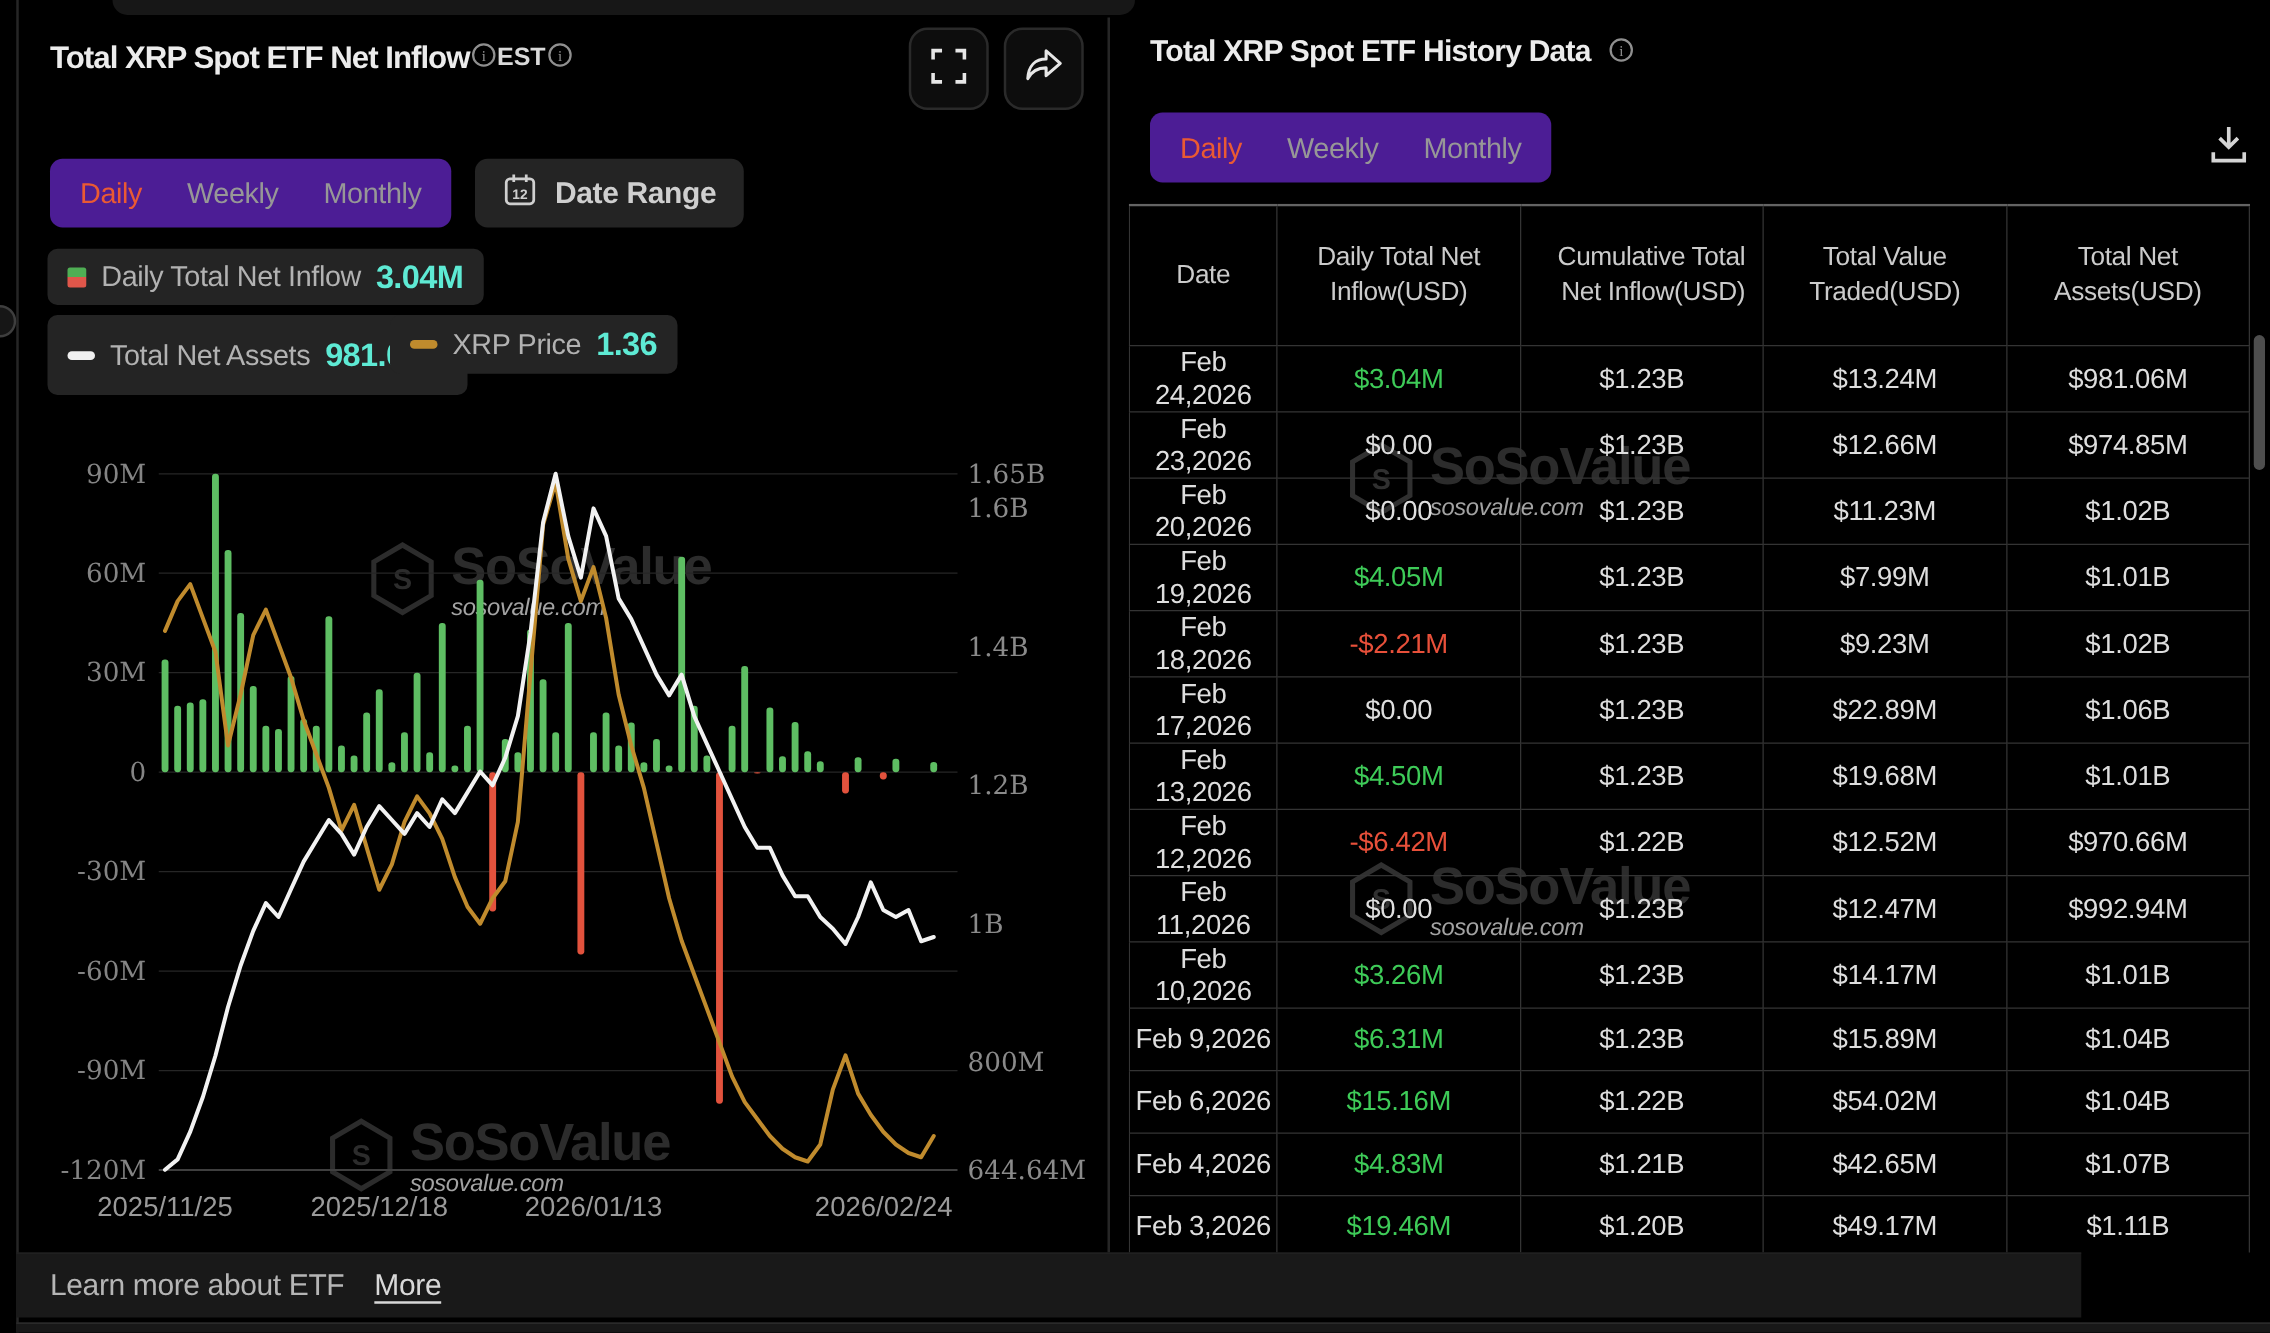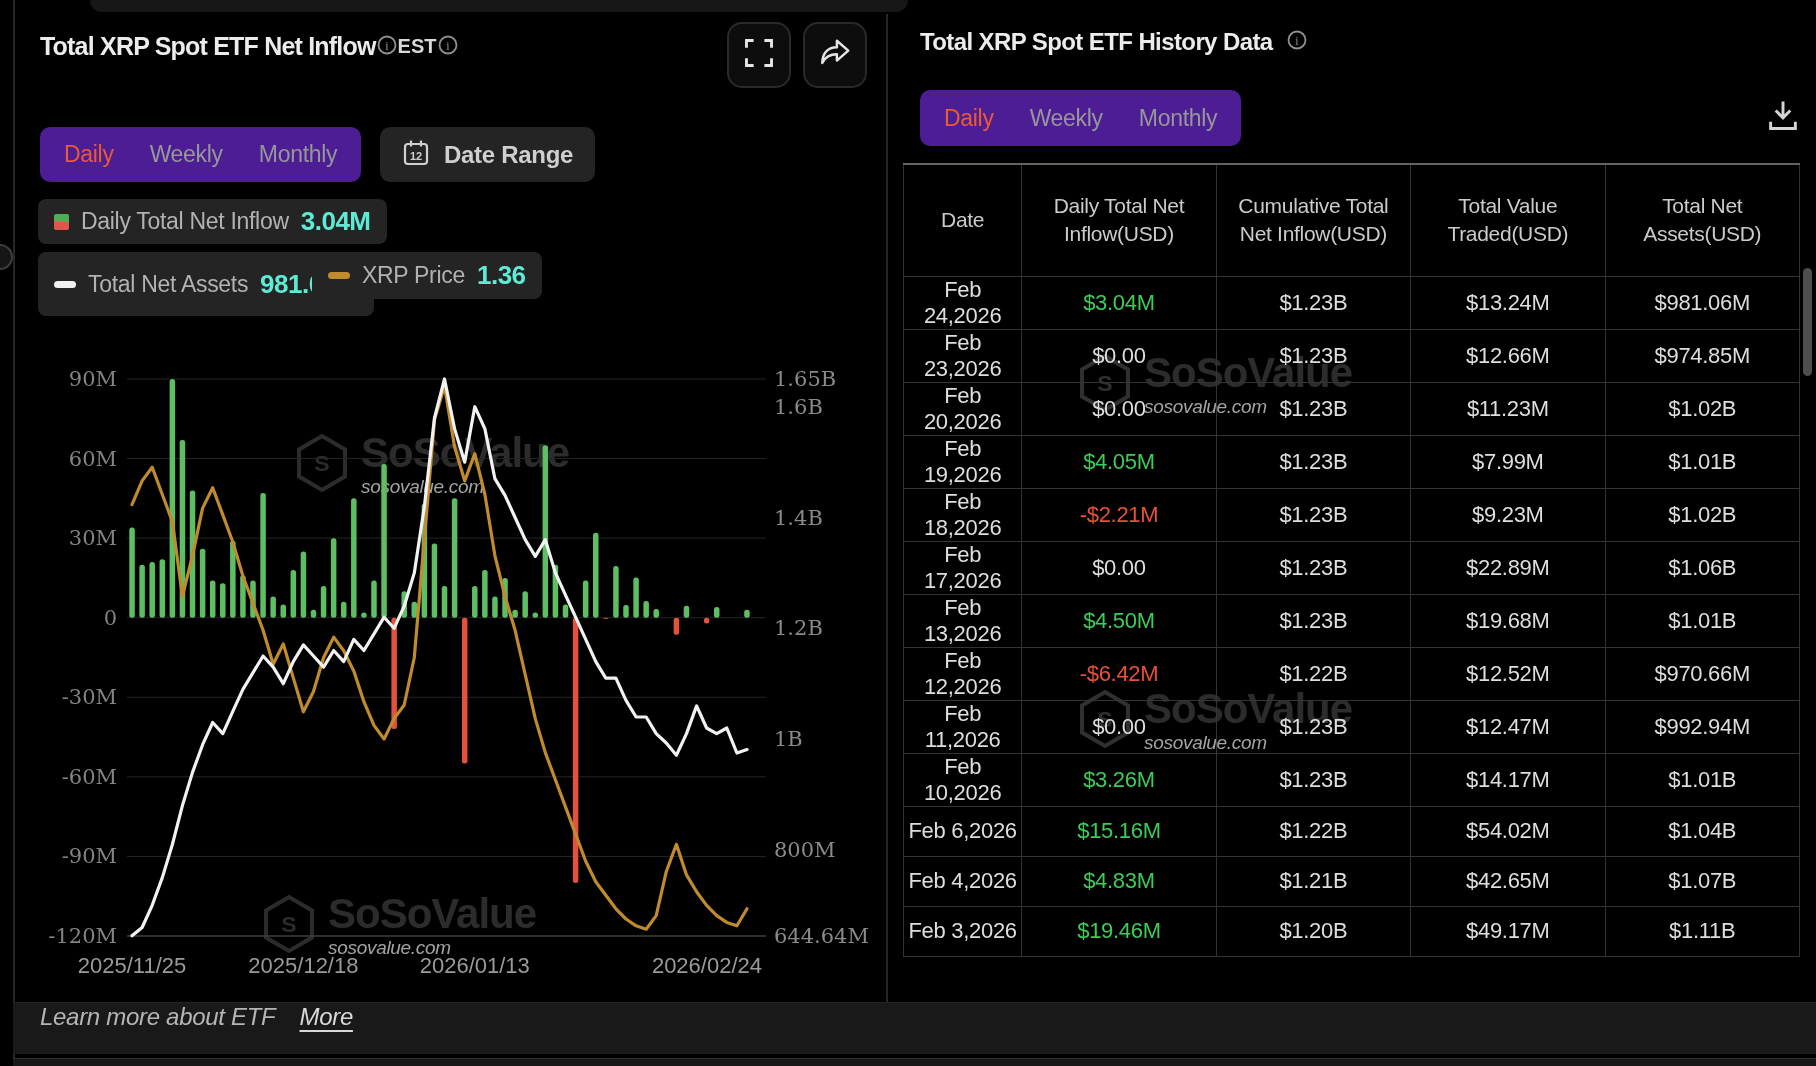--- a/index.html
+++ b/index.html
@@ -66,22 +66,22 @@
   th { height:112px; font-size:21px; font-weight:normal; color:#cbcbcb; text-align:center;
     border:1px solid #343434; border-top:2px solid #646464; padding:0 14px; line-height:1.35;
     background:transparent; }
   td { height:50px; font-size:22px; color:#dedede; text-align:center; border:1px solid #343434; }
   .pos { color:#3ecb58; } .neg { color:#e8503a; } .zero { color:#dedede; }
 
   .scroll-thumb { left:1803px; top:268px; width:9px; height:108px; background:#4e4e4e;
     border-radius:5px; z-index:4; cursor:pointer; }
 
   
-  .footer { left:13px; top:1002px; width:1803px; height:52px; background:#191919;
-    border-top:1px solid #232323; display:flex; gap:24px; padding-left:27px; z-index:5;font-style:italic; }
+  .footer { left:13px; top:1002px; width:1652px; height:52px; background:#191919;
+    border-top:1px solid #232323; display:flex; align-items:center; gap:24px; padding-left:27px; z-index:5; }
   .footer-text { font-size:24px; color:#b5b5b5; }
   .footer-link { font-size:24px; color:#d8d8d8; text-decoration:underline; text-underline-offset:5px; cursor:pointer; }
   .bottom-strip { left:13px; top:1058px; width:1803px; height:8px; background:#181818;
     border-top:1px solid #303030; z-index:5; }
 
   text { letter-spacing:0; }
 </style>
 </head>
 <body>
 
@@ -321,21 +321,21 @@
   <div class="wm-small">sosovalue.com</div>
     </span>
 </div>
 
 <div class="abs table-wrap">
   <table>
     <thead>
         <tr id="table-head-row">
           <th style="width: 13.2%;">Date</th>
           <th style="width: 21.7%;">Daily Total Net Inflow(USD)</th>
-          <th style="width: 21.7%;">Cumulative Total Net Inflow(USD)</th>
+          <th style="width: 21.7%; text-align: right;">Cumulative Total Net Inflow(USD)</th>
           <th style="width: 21.7%;">Total Value Traded(USD)</th>
           <th style="width: 21.7%;">Total Net Assets(USD)</th>
         </tr>
       </thead>
     <tbody id="table-body">
         <tr>
           <td>Feb 24,2026</td>
           <td class="pos">$3.04M</td>
           <td>$1.23B</td>
           <td>$13.24M</td>
@@ -398,20 +398,27 @@
           <td>$992.94M</td>
         </tr>
         <tr>
           <td>Feb 10,2026</td>
           <td class="pos">$3.26M</td>
           <td>$1.23B</td>
           <td>$14.17M</td>
           <td>$1.01B</td>
         </tr>
         <tr>
+          <td>Feb 9,2026</td>
+          <td class="pos">$6.31M</td>
+          <td>$1.23B</td>
+          <td>$15.89M</td>
+          <td>$1.04B</td>
+        </tr>
+        <tr>
           <td>Feb 6,2026</td>
           <td class="pos">$15.16M</td>
           <td>$1.22B</td>
           <td>$54.02M</td>
           <td>$1.04B</td>
         </tr>
         <tr>
           <td>Feb 4,2026</td>
           <td class="pos">$4.83M</td>
           <td>$1.21B</td>

